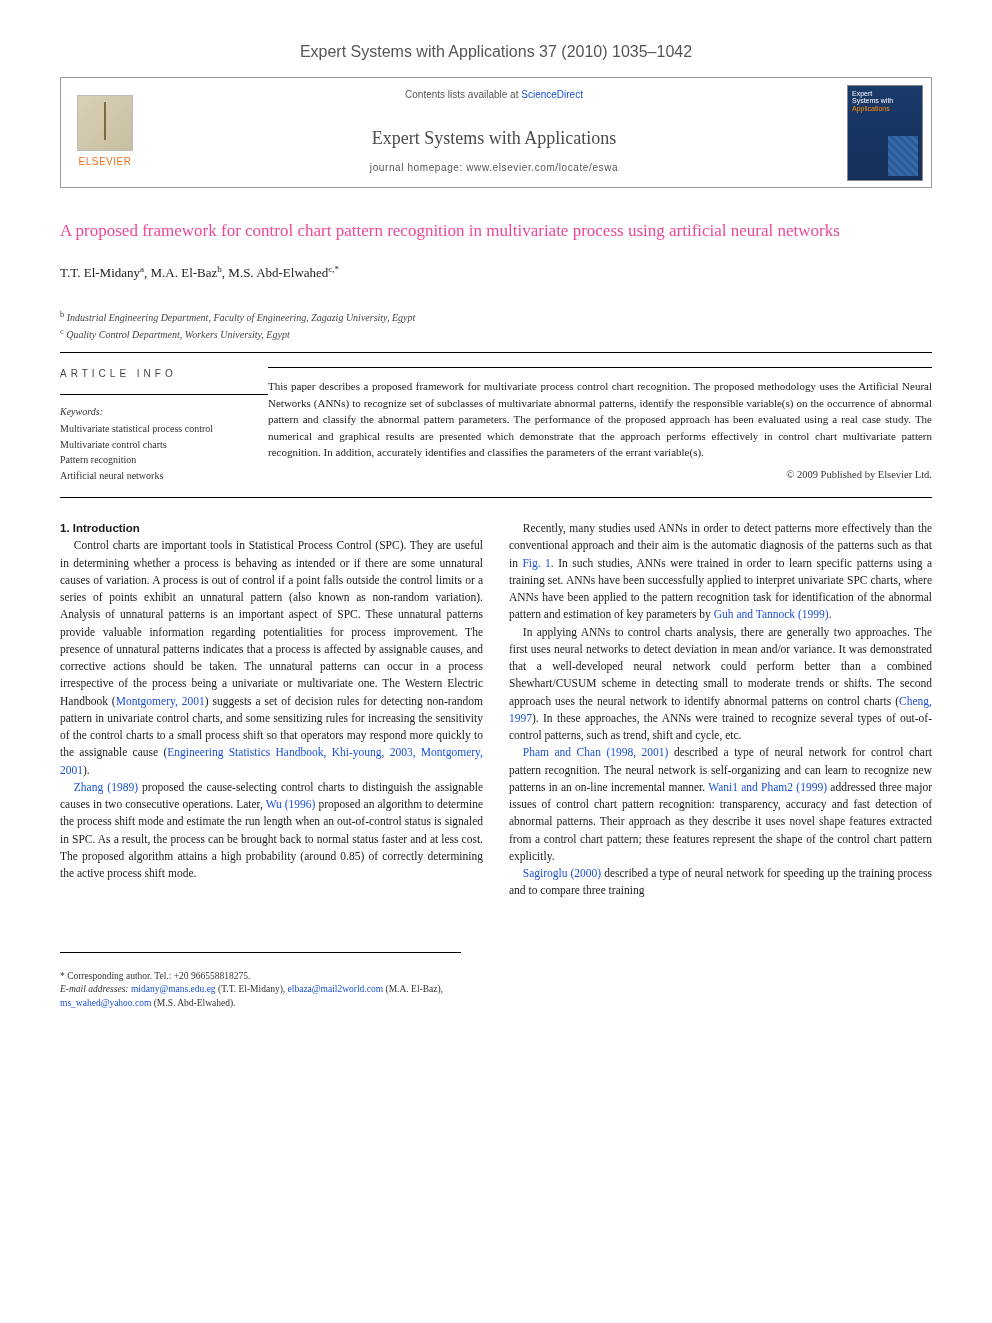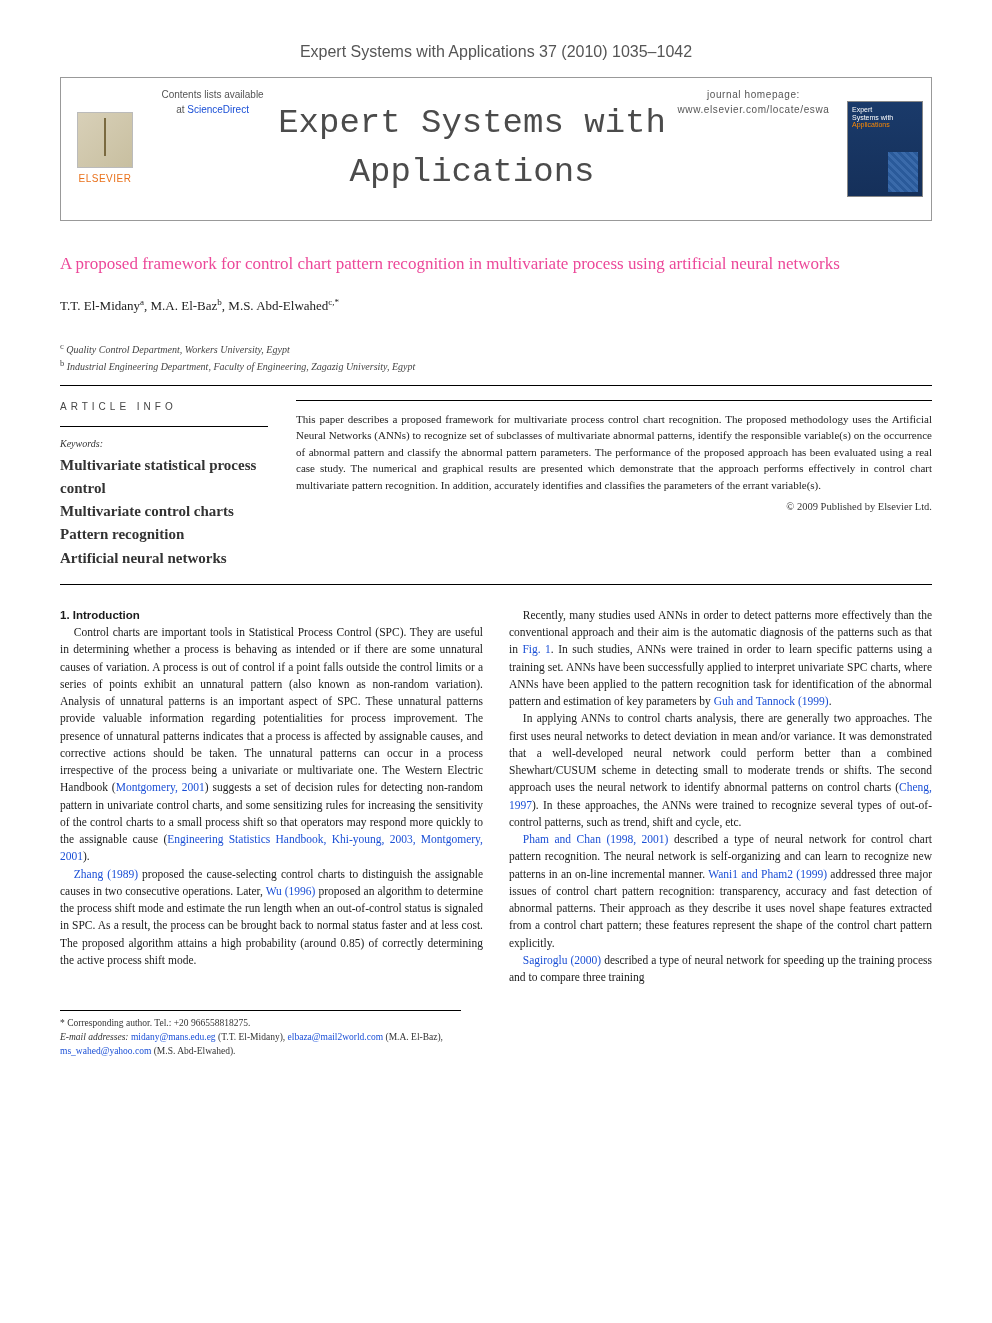--- a/index.html
+++ b/index.html
@@ -51,33 +51,33 @@
     font-family: Liberation Sans, sans-serif;
     font-size: 10px;
     color: #e9711c;
     letter-spacing: 0.5px;
     margin-top: 4px;
   }
   .masthead-center {
     flex: 1;
     text-align: center;
     padding: 10px 8px 12px;
-    display:flex;justify-content:center;
+    display:flex;flex-direction:column;justify-content:center;
   }
   .contents-line {
     font-size: 10px;
     font-family: Arial, sans-serif;
     color: #555;
   }
   .contents-line a { color: #1a4fd6; text-decoration: none; }
   .journal-name {
-    font-size: 34px;
-    font-family: Liberation Mono, monospace;
+    font-size: 18px;
+    font-family: Liberation Serif, serif;
     color: #4b4b4b;
-    margin: 11px 0 10px;
+    margin: 22px 0 10px;
     font-weight: 400;
   }
   .homepage-line {
     font-size: 10px;
     font-family: Arial, sans-serif;
     color: #555;
     letter-spacing: 0.6px;
   }
   .masthead-right {
     width: 92px;
@@ -122,37 +122,36 @@
     color: #444;
     line-height: 1.5;
     margin-bottom: 6px;
   }
   .sup-label { font-style: normal; font-size: 8.5px; vertical-align: super; }
 
   .rule { border: 0; border-top: 1px solid #000; margin: 10px 0 0; }
 
   .info-abstract {
     display: flex;
-    gap: 28px;
     margin-top: 14px;
     margin-bottom: 14px;
   }
   .info-col { width: 208px; flex-shrink: 0; }
   .abs-col { flex: 1; }
   .sect-head {
     font-size: 10px;
     letter-spacing: 4px;
     color: #444;
     font-family: Arial, sans-serif;
     margin-bottom: 12px;
     text-transform: uppercase;
   }
   .sect-head-rule { border-top:1px solid #000; margin-bottom:10px; }
   .kw-head { font-size: 10px; font-style: italic; color:#333; margin-bottom:2px;}
-  .kw-list { font-size: 15px; line-height:1.55; color:#333;font-weight:bold;}
+  .kw-list { font-size: 10px; line-height:1.55; color:#333;}
   .abstract-text {
     font-size: 11px;
     line-height: 1.5;
     text-align: justify;
     color: #222;
   }
   .copyright {
     text-align: right;
     font-size: 10.5px;
     margin-top: 6px;
@@ -170,23 +169,23 @@
   .sec-heading {
     font-size: 12px;
     font-weight: bold;
     margin: 0 0 10px;
     font-family: Arial, sans-serif;
     text-indent: 0;
   }
   a.cit { color: #1a4fd6; text-decoration: none; }
 
   .footnotes {
-    margin-top: 24px;
+    margin-top: 52px;
     border-top: 1px solid #000;
-    padding-top: 6px;
+    padding-top: 17px;
     font-size: 9.5px;
     line-height: 1.45;
     width: 46%;
     color:#333;
   }
   .footnotes a { color:#1a4fd6; text-decoration:none; }
   .pub-foot {
     margin-top: 10px;
     font-size: 9.5px;
     line-height:1.45;
@@ -223,22 +222,22 @@
 
 <h1 class="article-title">A proposed framework for control chart pattern recognition in multivariate process using artificial neural networks</h1>
 
 <div class="authors">
   <span>T.T. El-Midany</span><sup>a</sup>,
   <span>M.A. El-Baz</span><sup>b</sup>,
   <span>M.S. Abd-Elwahed</span><sup>c,</sup><sup>*</sup>
 </div>
 
 <div class="affiliations">
+  <div><span class="sup-label">b</span> <span>Industrial Engineering Department, Faculty of Engineering, Zagazig University, Egypt</span></div>
   <div><span class="sup-label">c</span> <span>Quality Control Department, Workers University, Egypt</span></div>
-  <div><span class="sup-label">b</span> <span>Industrial Engineering Department, Faculty of Engineering, Zagazig University, Egypt</span></div>
 </div>
 
 <hr class="rule">
 
 <div class="info-abstract">
   <div class="info-col">
     <div class="sect-head">ARTICLE INFO</div>
     <div class="sect-head-rule"></div>
     <div class="kw-head">Keywords:</div>
     <div class="kw-list">

